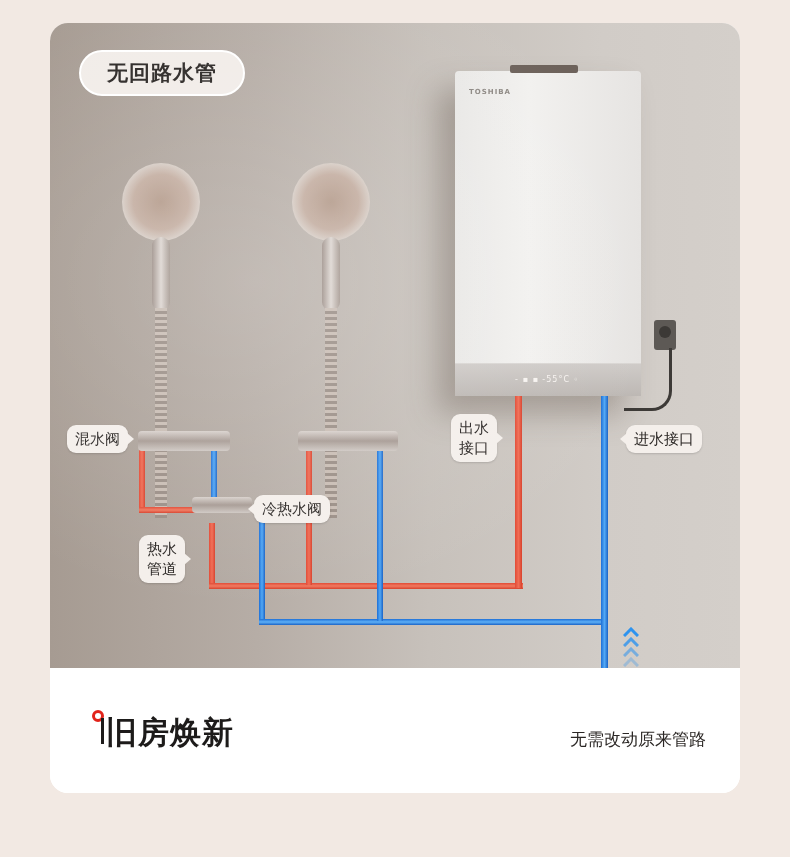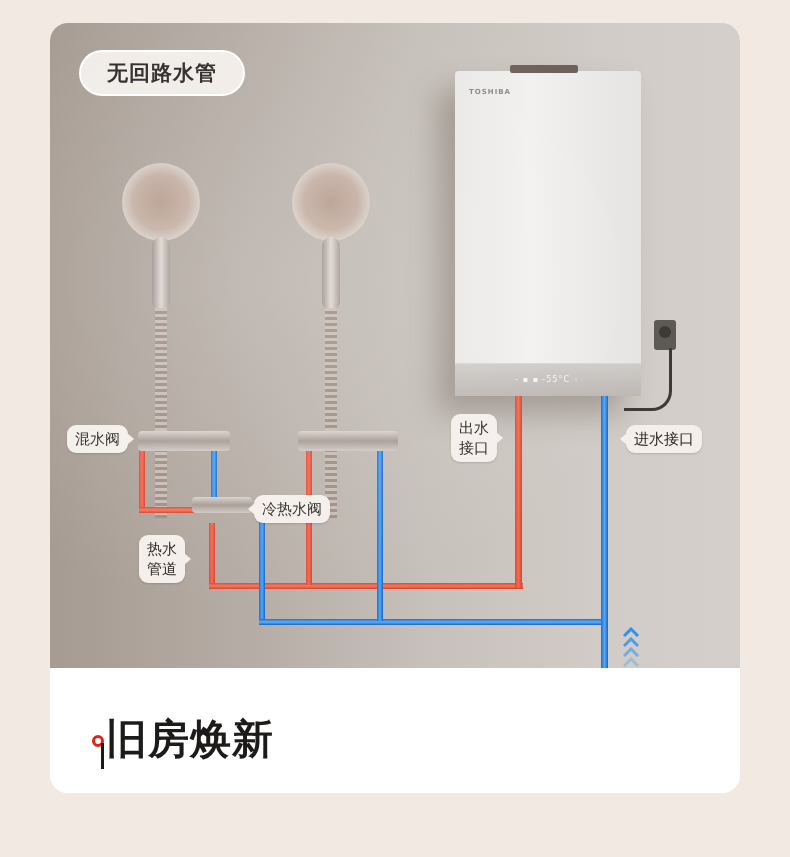--- a/index.html
+++ b/index.html
@@ -27,21 +27,21 @@
   .pipe-r{position:absolute;background:linear-gradient(90deg,#e24a35,#f06d55,#d8412c);}
   .pipe-r.h{background:linear-gradient(180deg,#e24a35,#f07a60,#d8412c);}
   .pipe-b{position:absolute;background:linear-gradient(90deg,#1d6fd6,#52a8f5,#1a63c6);}
   .pipe-b.h{background:linear-gradient(180deg,#1d6fd6,#5eb0f7,#1a63c6);}
   .label{position:absolute;background:#f4efeb;border-radius:9px;color:#2b2725;font-size:15px;line-height:20px;padding:4px 8px;box-shadow:0 1px 2px rgba(0,0,0,0.15);}
   .label.tail-r::after{content:"";position:absolute;right:-6px;top:50%;margin-top:-6px;border-left:7px solid #f4efeb;border-top:6px solid transparent;border-bottom:6px solid transparent;}
   .label.tail-l::after{content:"";position:absolute;left:-6px;top:50%;margin-top:-6px;border-right:7px solid #f4efeb;border-top:6px solid transparent;border-bottom:6px solid transparent;}
   .chev{position:absolute;left:573px;width:16px;height:10px;}
   .chev svg{display:block;}
   .bottom{position:absolute;left:0;top:645px;width:690px;height:125px;background:#fff;}
-  .title{position:absolute;left:44px;top:44px;font-size:41px;font-weight:bold;color:#1d1b1a;letter-spacing:1px;display:flex;align-items:flex-end;}
+  .title{position:absolute;left:44px;top:44px;font-size:31px;font-weight:bold;color:#1d1b1a;letter-spacing:1px;display:flex;align-items:flex-start;}
   .title .mark{display:inline-block;width:10px;height:30px;position:relative;margin-right:2px;}
   .title .mark .ring{position:absolute;left:-2px;top:-2px;width:12px;height:12px;border:3px solid #e2231a;border-radius:50%;box-sizing:border-box;}
   .title .mark .stem{position:absolute;left:7px;top:6px;width:3px;height:26px;background:#1d1b1a;}
   .subtitle{position:absolute;right:34px;top:60px;font-size:17px;color:#2b2725;}
 </style>
 </head>
 <body>
 
 <div class="card">
   <div class="photo">
@@ -124,14 +124,15 @@
   </div>
 
   <div class="bottom">
     <div class="title">
       <span class="mark">
           <span class="ring"></span>
           <span class="stem"></span>
         </span>
       <span>旧房焕新</span>
     </div>
+    <div class="subtitle">无需改动原来管路</div>
   </div>
 </div>
 
 </body></html>

